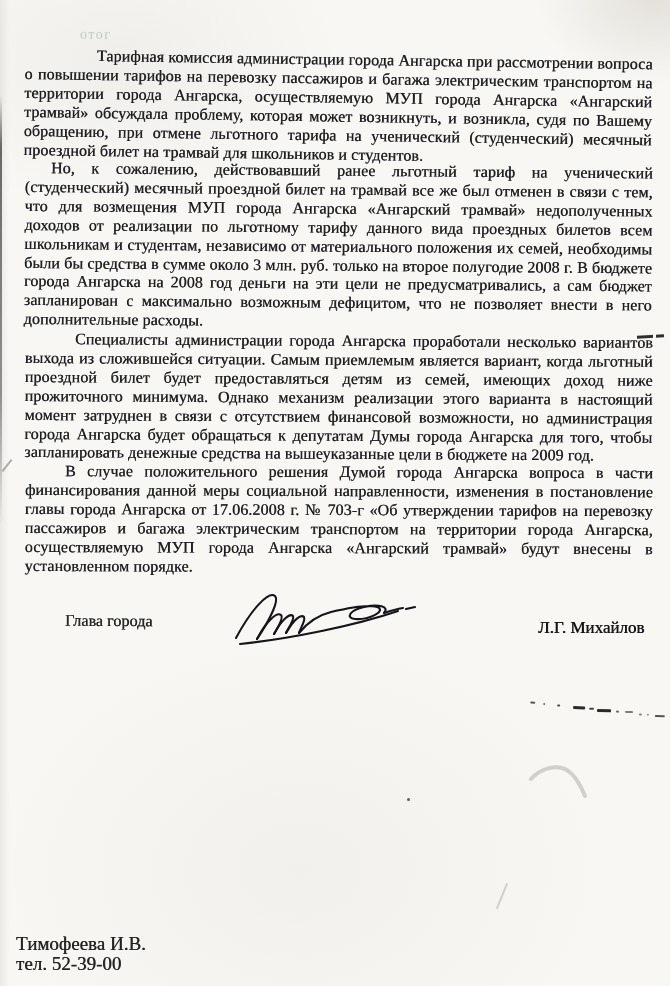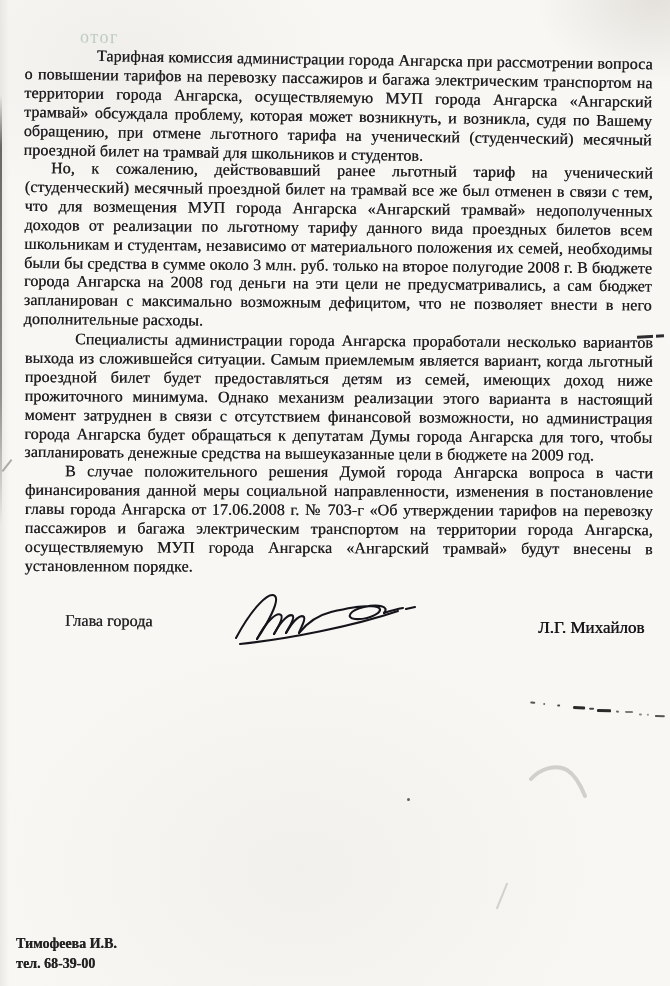--- a/index.html
+++ b/index.html
@@ -17,21 +17,21 @@
       linear-gradient(90deg, rgba(150,148,140,.14) 0px, rgba(150,148,140,0) 9px),
       #f8f7f4;
   }
   
   .edge-line{
     position:absolute;left:0;top:95px;width:2px;height:430px;
     background:linear-gradient(180deg, rgba(70,70,70,0) 0%, rgba(60,60,60,.75) 12%, rgba(70,70,70,.55) 70%, rgba(90,90,90,0) 100%);
   }
   .ghost{
     position:absolute;left:80px;top:27px;
-    font-size:18px;color:#8fae9e;opacity:.55;letter-spacing:1.5px;
+    font-size:14px;color:#8fae9e;opacity:.55;letter-spacing:1.5px;
     filter:blur(.5px);
     transform:rotate(.8deg);
   }
   .dash-row{position:absolute;left:530px;top:704px;width:140px;height:14px;transform:rotate(2deg);}
   .dash-row i{position:absolute;border-radius:1px;background:#2a2a2a;}
   .dash-a{left:0;top:0;width:5px;height:2px;opacity:.8;}
   .dash-b{left:13px;top:1px;width:2px;height:2px;opacity:.7;}
   .dash-c{left:27px;top:2px;width:3px;height:2px;opacity:.85;}
   .dash-d{left:43px;top:3px;width:12px;height:3px;}
   .dash-e{left:59px;top:4px;width:5px;height:2px;opacity:.85;}
@@ -70,23 +70,22 @@
     text-shadow:.3px 0 0 rgba(25,25,28,.8);transform:rotate(.3deg);margin-left:40px;
   }
   .signature{position:absolute;left:226px;top:586px;}
   .signer-name{
     position:absolute;left:538px;top:618px;font-size:17px;color:#161618;
     text-shadow:.55px 0 0 rgba(20,20,24,.95);
   }
   
   .footer{
     position:absolute;left:16px;top:934px;
-    font-size:14px;line-height:19.5px;color:#222;
+    font-size:19px;line-height:19.5px;color:#222;
     text-shadow:.35px 0 0 rgba(25,25,28,.8);
-    font-weight:bold;
   }
 </style>
 </head>
 <body>
 
 <div class="page">
 
   <div class="edge-line"></div>
   <div class="slash-left"></div>
   <div class="ghost">отог</div>
@@ -128,16 +127,16 @@
       <i class="dash-k"></i>
   </div>
   <svg class="curl" width="62" height="40" viewBox="0 0 62 40">
     <path d="M 2,17 C 12,6 28,2 38,8 C 46,13 52,24 56,34" fill="none" stroke="#c6c4c0" stroke-width="4" stroke-linecap="round"></path>
   </svg>
   <div class="speck"></div>
   <div class="slash-low"></div>
 
   <div class="footer">
     <div>Тимофеева И.В.</div>
-    <div>тел. 68-39-00</div>
+    <div>тел. 52-39-00</div>
   </div>
 
 </div>
 
 </body></html>

